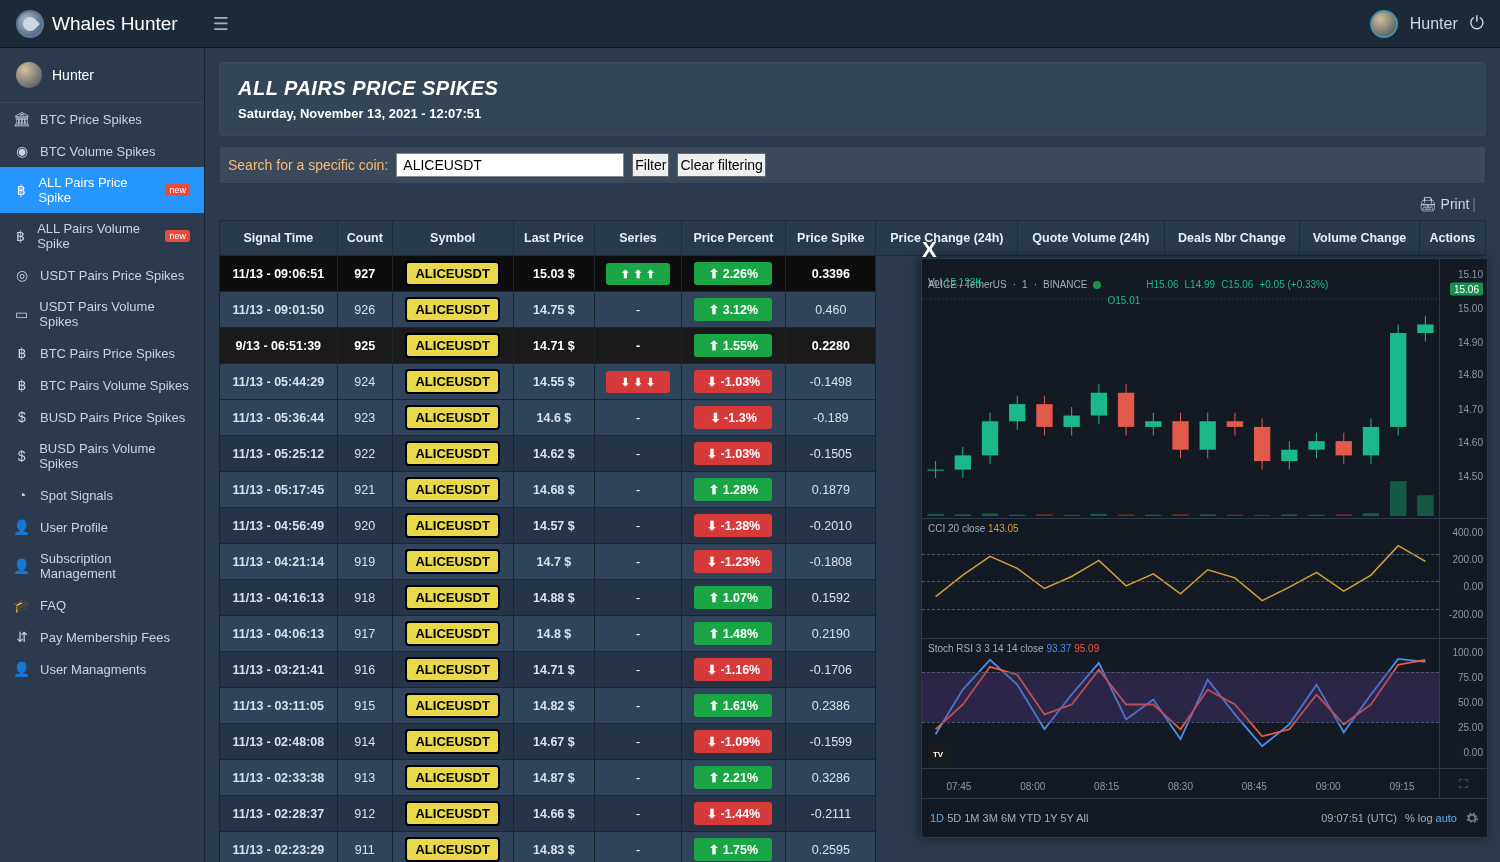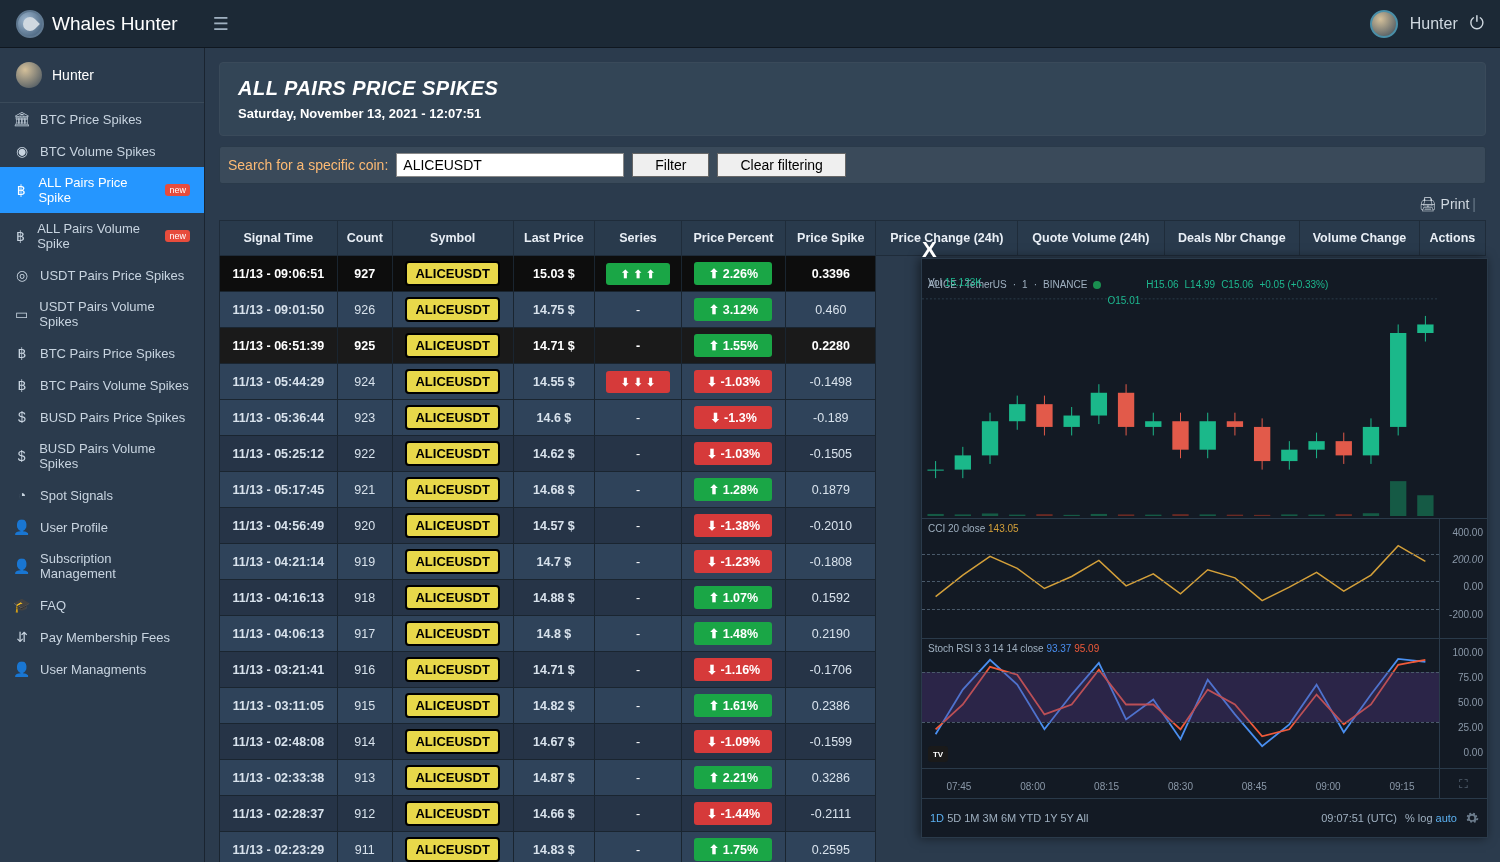--- a/index.html
+++ b/index.html
@@ -28,21 +28,21 @@
 .new-badge { background:#e74c3c; color:#fff; font-size:9px; padding:1px 4px; border-radius:3px; margin-left:4px; }
 
 .main { flex:1; overflow:auto; background:#2b3b4d; padding:14px 14px 0 14px; }
 .page-header { background:#334556; border:1px solid #3a4a5a; border-radius:4px; padding:14px 18px; margin-bottom:10px; }
 .page-title { font-size:20px; font-weight:700; color:#fff; font-style:italic; letter-spacing:0.5px; }
 .page-sub { font-size:13px; font-weight:700; color:#fff; margin-top:6px; }
 
 .searchbar { background:#3a4a5a; border:1px solid #2a3a4a; border-radius:3px; padding:6px 8px; display:flex; align-items:center; gap:8px; margin-bottom:8px; }
 .searchbar label { font-size:14px; color:#fdba74; }
 .searchbar input { background:#fff; border:1px solid #888; padding:3px 6px; font-size:14px; width:228px; }
-.searchbar button { background:#efefef; border:1px solid #666; padding:3px 22px; font-size:14px; cursor:pointer; }
+.searchbar button { background:#efefef; border:1px solid #666; padding:3px 2px; font-size:14px; cursor:pointer; }
 
 .printrow { text-align:right; padding:4px 10px 8px; font-size:14px; color:#d0d8e0; }
 .printrow .pr { cursor:pointer; }
 .printrow .bar { color:#6a7a8a; margin-left:3px; }
 
 table.grid { width:100%; border-collapse:collapse; font-size:12.5px; }
 table.grid th { background:#293a4c; color:#e8eef5; font-weight:700; padding:10px 6px; border:1px solid #1f2c3a; text-align:center; vertical-align:middle; }
 table.grid td { padding:5px 6px; border:1px solid #1a2530; text-align:center; color:#d8e2ec; background:#2f435a; }
 table.grid tr.alt td { background:#263447; }
 table.grid tr.blk td { background:#0d0d0d; color:#fff; font-weight:700; }
@@ -233,21 +233,21 @@
           <tr>
     <td class="sig-time">11/13 - 09:01:50</td>
     <td class="count">926</td>
     <td><span class="sym-pill">ALICEUSDT</span></td>
     <td class="price-g">14.75 $</td>
     <td><span class="series-cell">-</span></td>
     <td><span class="pbox up">⬆ 3.12%</span></td>
     <td class="spike">0.460</td>
           </tr>
           <tr class="blk2">
-    <td class="sig-time">11/13 - 06:51:39</td>
+    <td class="sig-time">9/13 - 06:51:39</td>
     <td class="count">925</td>
     <td><span class="sym-pill">ALICEUSDT</span></td>
     <td class="price-g">14.71 $</td>
     <td><span class="series-cell">-</span></td>
     <td><span class="pbox up">⬆ 1.55%</span></td>
     <td class="spike">0.2280</td>
           </tr>
           <tr style="background: rgb(255, 255, 255);">
     <td class="sig-time">11/13 - 05:44:29</td>
     <td class="count">924</td>
@@ -452,35 +452,45 @@
             <rect x="333.89473684210526" width="16.421052631578945" y="256.8428221913641" height="1.1571778086358526" fill="#6a2a24"></rect>
             <rect x="361.2631578947368" width="16.421052631578945" y="256.3799510679098" height="1.6200489320901938" fill="#155a45"></rect>
             <rect x="388.6315789473684" width="16.421052631578945" y="256.61138662963697" height="1.388613370363023" fill="#155a45"></rect>
             <rect x="416" width="16.421052631578945" y="256.14851550618266" height="1.8514844938173645" fill="#6a2a24"></rect>
             <rect x="443.36842105263156" width="16.421052631578945" y="255.22277325927396" height="2.777226740726046" fill="#155a45"></rect>
             <rect x="470.7368421052631" width="16.421052631578945" y="223" height="35" fill="#155a45"></rect>
             <rect x="498.10526315789474" width="16.421052631578945" y="237.17079944455466" height="20.829200555445347" fill="#155a45"></rect>
           </g>
       </svg>
     </div>
+    <div class="axis-r" id="price-axis">
+        <div class="tick" style="top: 10px;">15.10</div>
+        <div class="tick hl" style="top: 30px;">15.06</div>
+        <div class="tick" style="top: 44px;">15.00</div>
+        <div class="tick" style="top: 78px;">14.90</div>
+        <div class="tick" style="top: 110px;">14.80</div>
+        <div class="tick" style="top: 145px;">14.70</div>
+        <div class="tick" style="top: 178px;">14.60</div>
+        <div class="tick" style="top: 212px;">14.50</div>
+      </div>
   </div>
 
   <div class="cp-section cp-cci">
     <div class="cci-info"><span>CCI 20 close</span> <span class="v1">143.05</span></div>
     <div class="plot">
       <div class="hline" style="top:35px"></div>
       <div class="hline" style="top:62px"></div>
       <div class="hline" style="top:90px"></div>
       <svg class="plotsvg" viewBox="0 0 520 120" preserveAspectRatio="none">
           <polyline id="cci-line" fill="none" stroke="#d4a03a" stroke-width="1.5" points="13.68421052631579,78.2 41.05263157894737,56.6 68.42105263157895,37.7 95.78947368421053,49.85 123.15789473684211,70.1 150.52631578947367,57.95 177.89473684210526,41.75 205.26315789473682,67.4 232.6315789473684,55.25 260,75.5 287.36842105263156,51.2 314.7368421052631,59.3 342.10526315789474,82.25 369.4736842105263,68.75 396.84210526315786,53.9 424.2105263157895,72.8 451.57894736842104,56.6 478.9473684210526,26.9 506.3157894736842,42.695"></polyline>
         </svg>
     </div>
     <div class="axis-r" id="cci-axis">
         <div class="tick" style="top: 8px;">400.00</div>
-        <div class="tick" style="top: 35px; font-style: italic;">200.00</div>
+        <div class="tick" style="top: 35px;">200.00</div>
         <div class="tick" style="top: 62px;">0.00</div>
         <div class="tick" style="top: 90px;">-200.00</div>
       </div>
   </div>
 
   <div class="cp-section cp-stoch">
     <div class="stoch-info"><span>Stoch RSI 3 3 14 14 close</span> <span class="v1">93.37</span> <span class="v2">95.09</span></div>
     <div class="plot">
       <div class="stoch-band" style="top:33px;height:50px"></div>
       <div class="hline" style="top:33px"></div>

